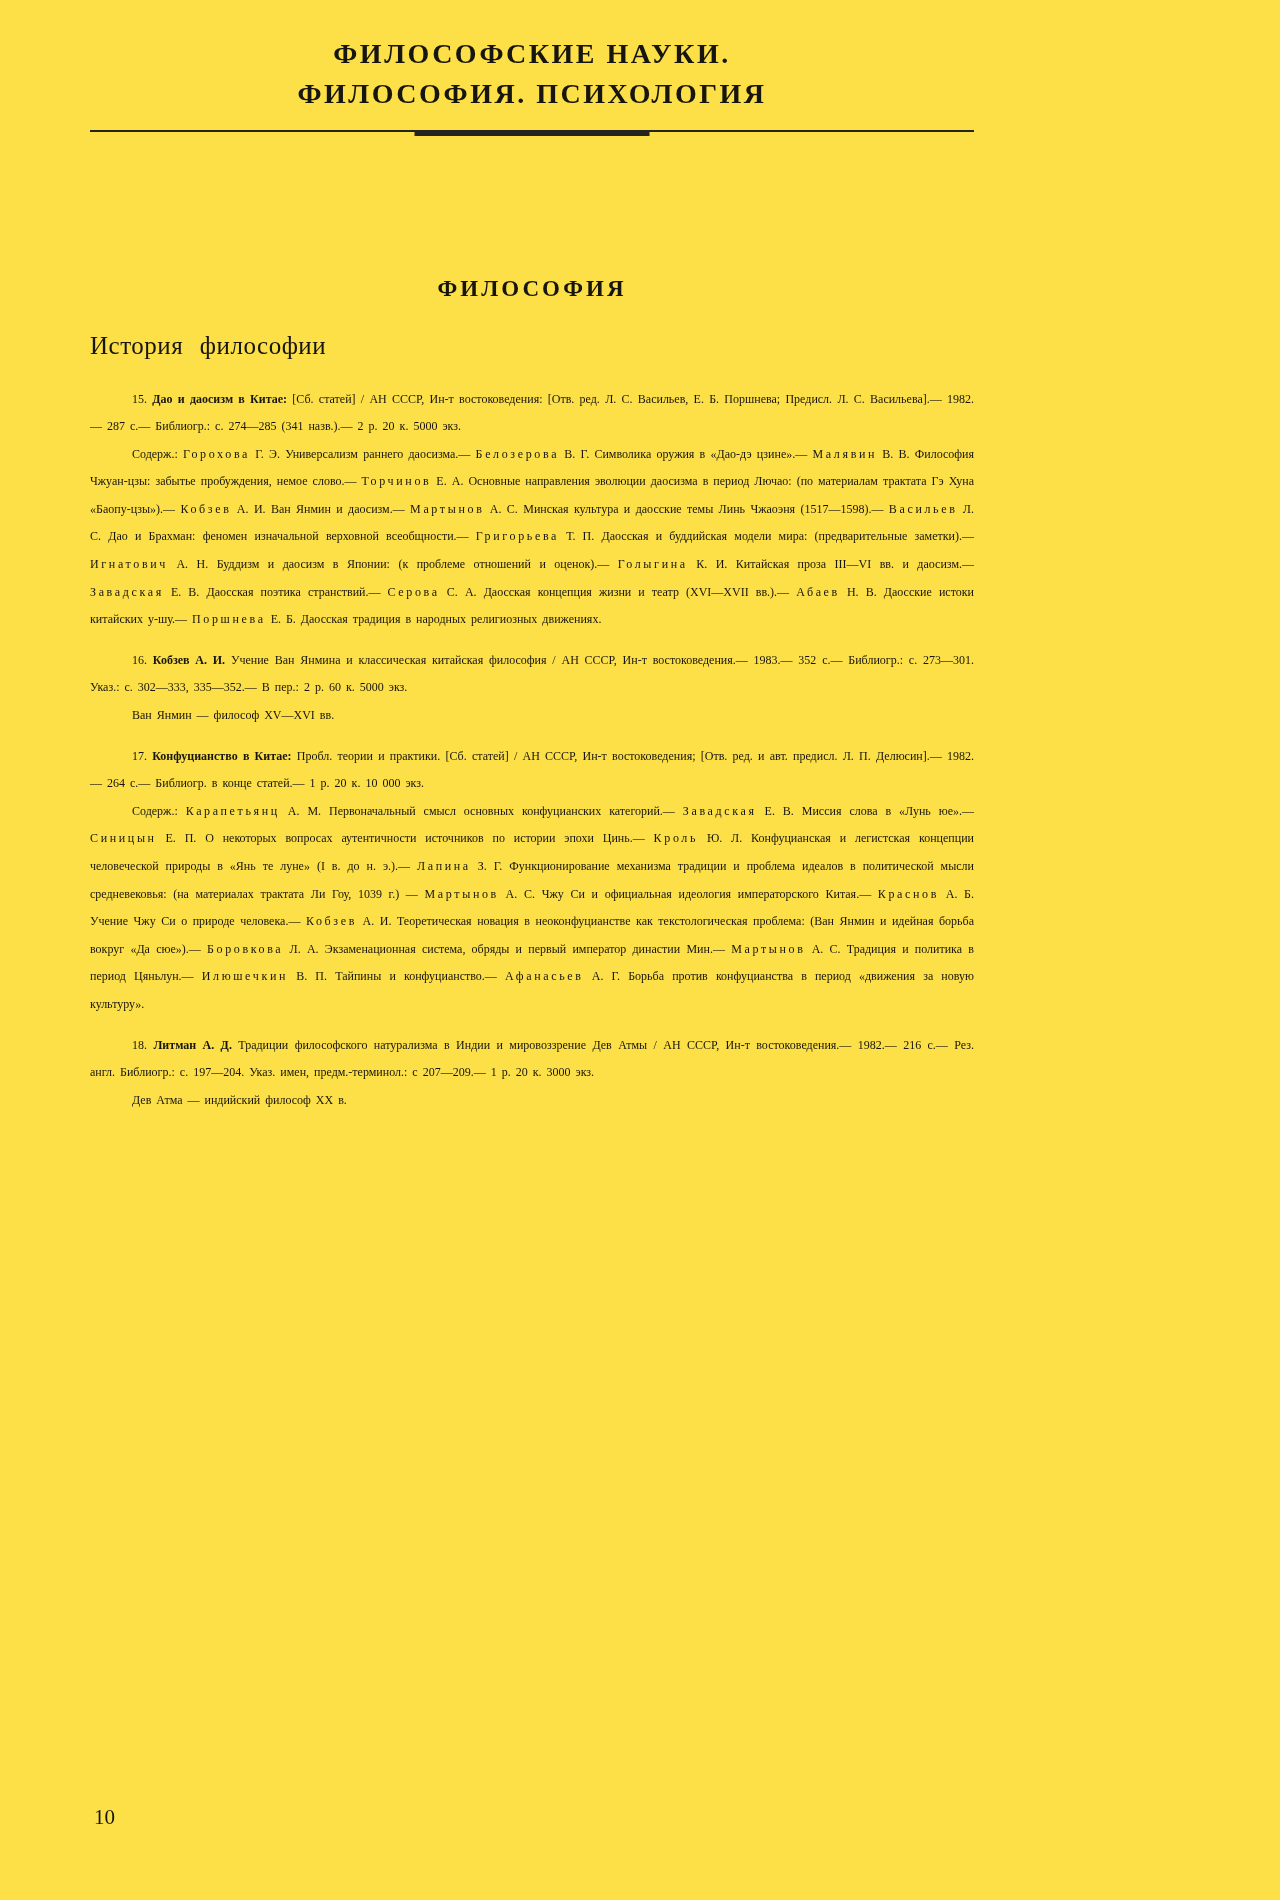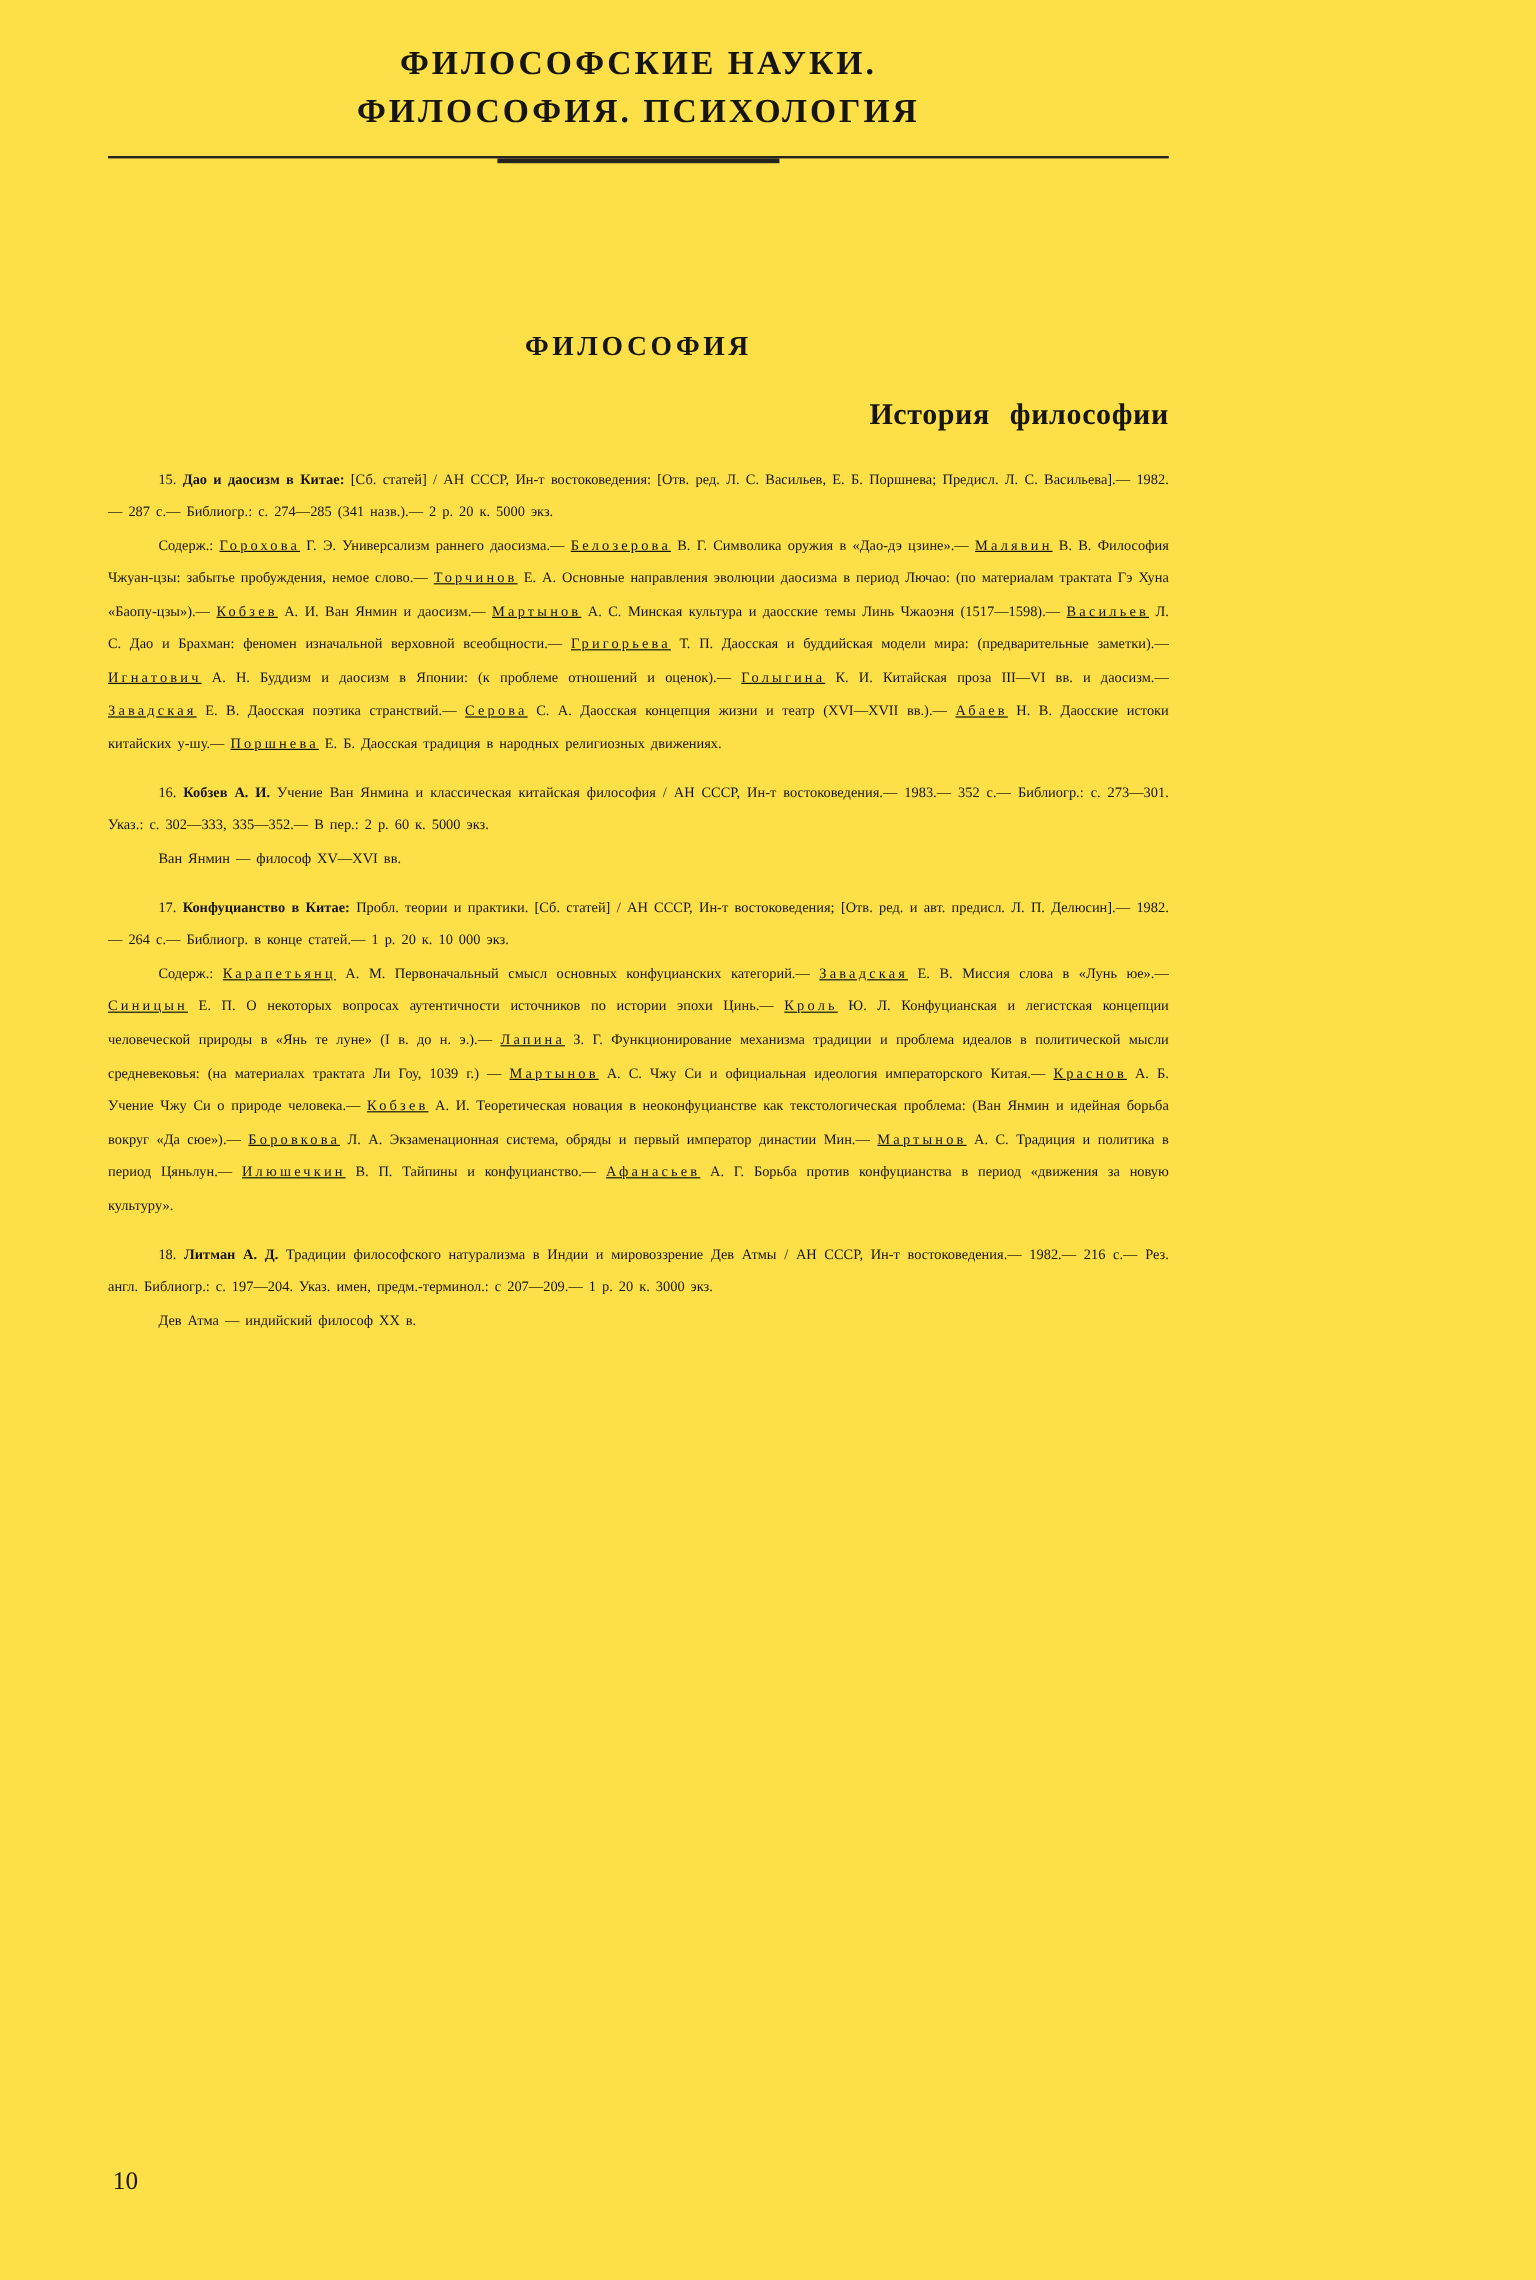--- a/index.html
+++ b/index.html
@@ -29,37 +29,37 @@
   .rule-thick { position: absolute; top: 2px; left: 50%; transform: translateX(-50%); width: 235px; height: 0; border-top: 4px solid #26241f; }
   .section-title {
     margin: 140px 0 0;
     text-align: center;
     font-size: 23px;
     font-weight: bold;
     letter-spacing: 3px;
   }
   .subsection-title {
     margin: 30px 0 0;
-    text-align: right;
+    text-align: left;
     font-size: 25px;
-    font-weight: bold;
+    font-weight: normal;
     letter-spacing: 0.5px;
     word-spacing: 10px;
   }
   .entries {
     margin-top: 26px;
     font-size: 12px;
     line-height: 27.6px;
     text-align: justify;
     word-spacing: 2px;
   }
   .para { margin: 0; text-indent: 42px; }
   .entry-first { margin-top: 13px; }
   .bold { font-weight: bold; }
-  .spaced { letter-spacing: 0.22em; text-decoration: underline; }
+  .spaced { letter-spacing: 0.22em; }
   .page-number {
     position: absolute;
     left: 94px;
     top: 1805px;
     font-size: 21px;
   }
 </style>
 </head>
 <body>
 

